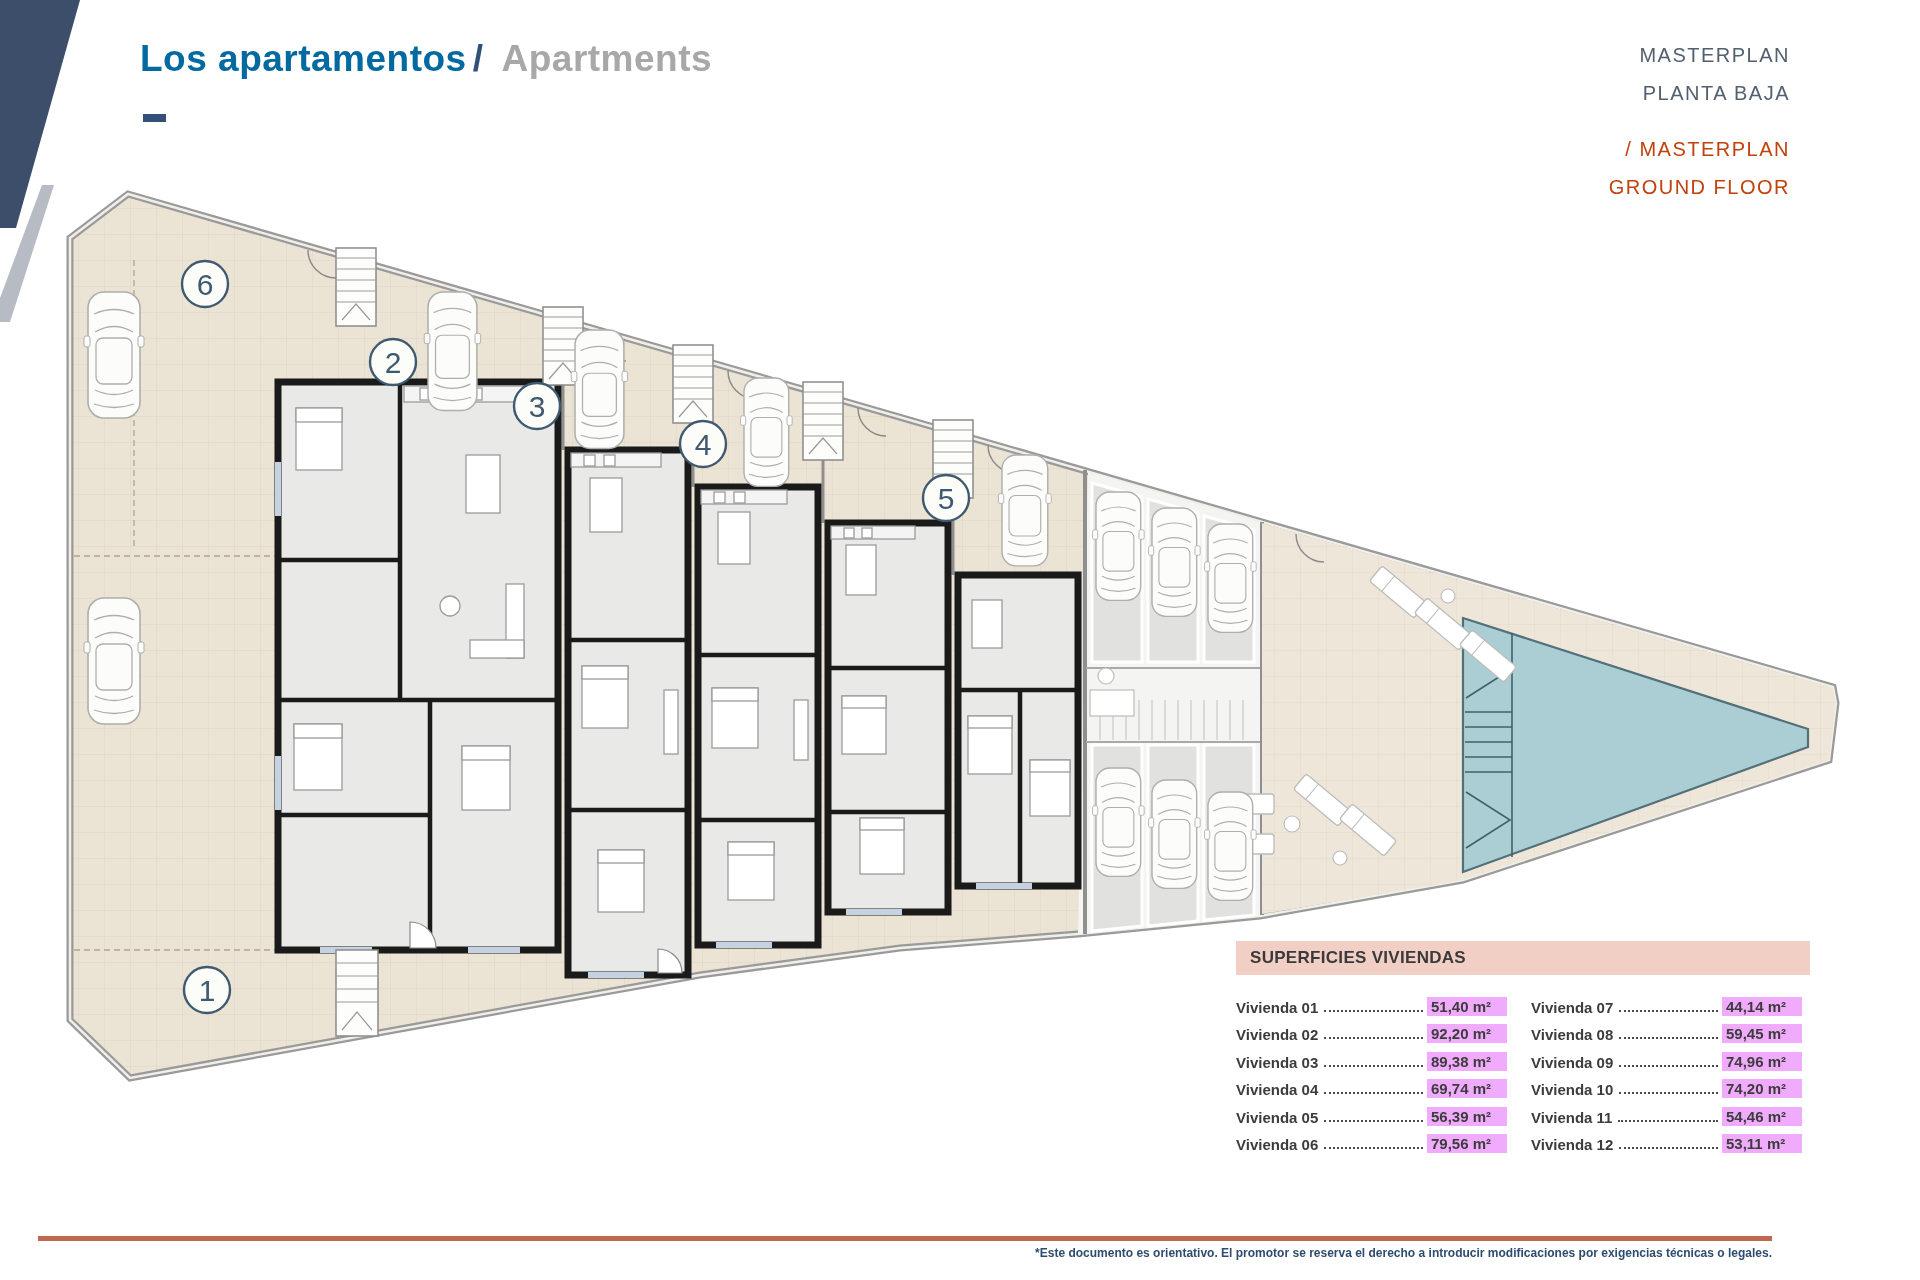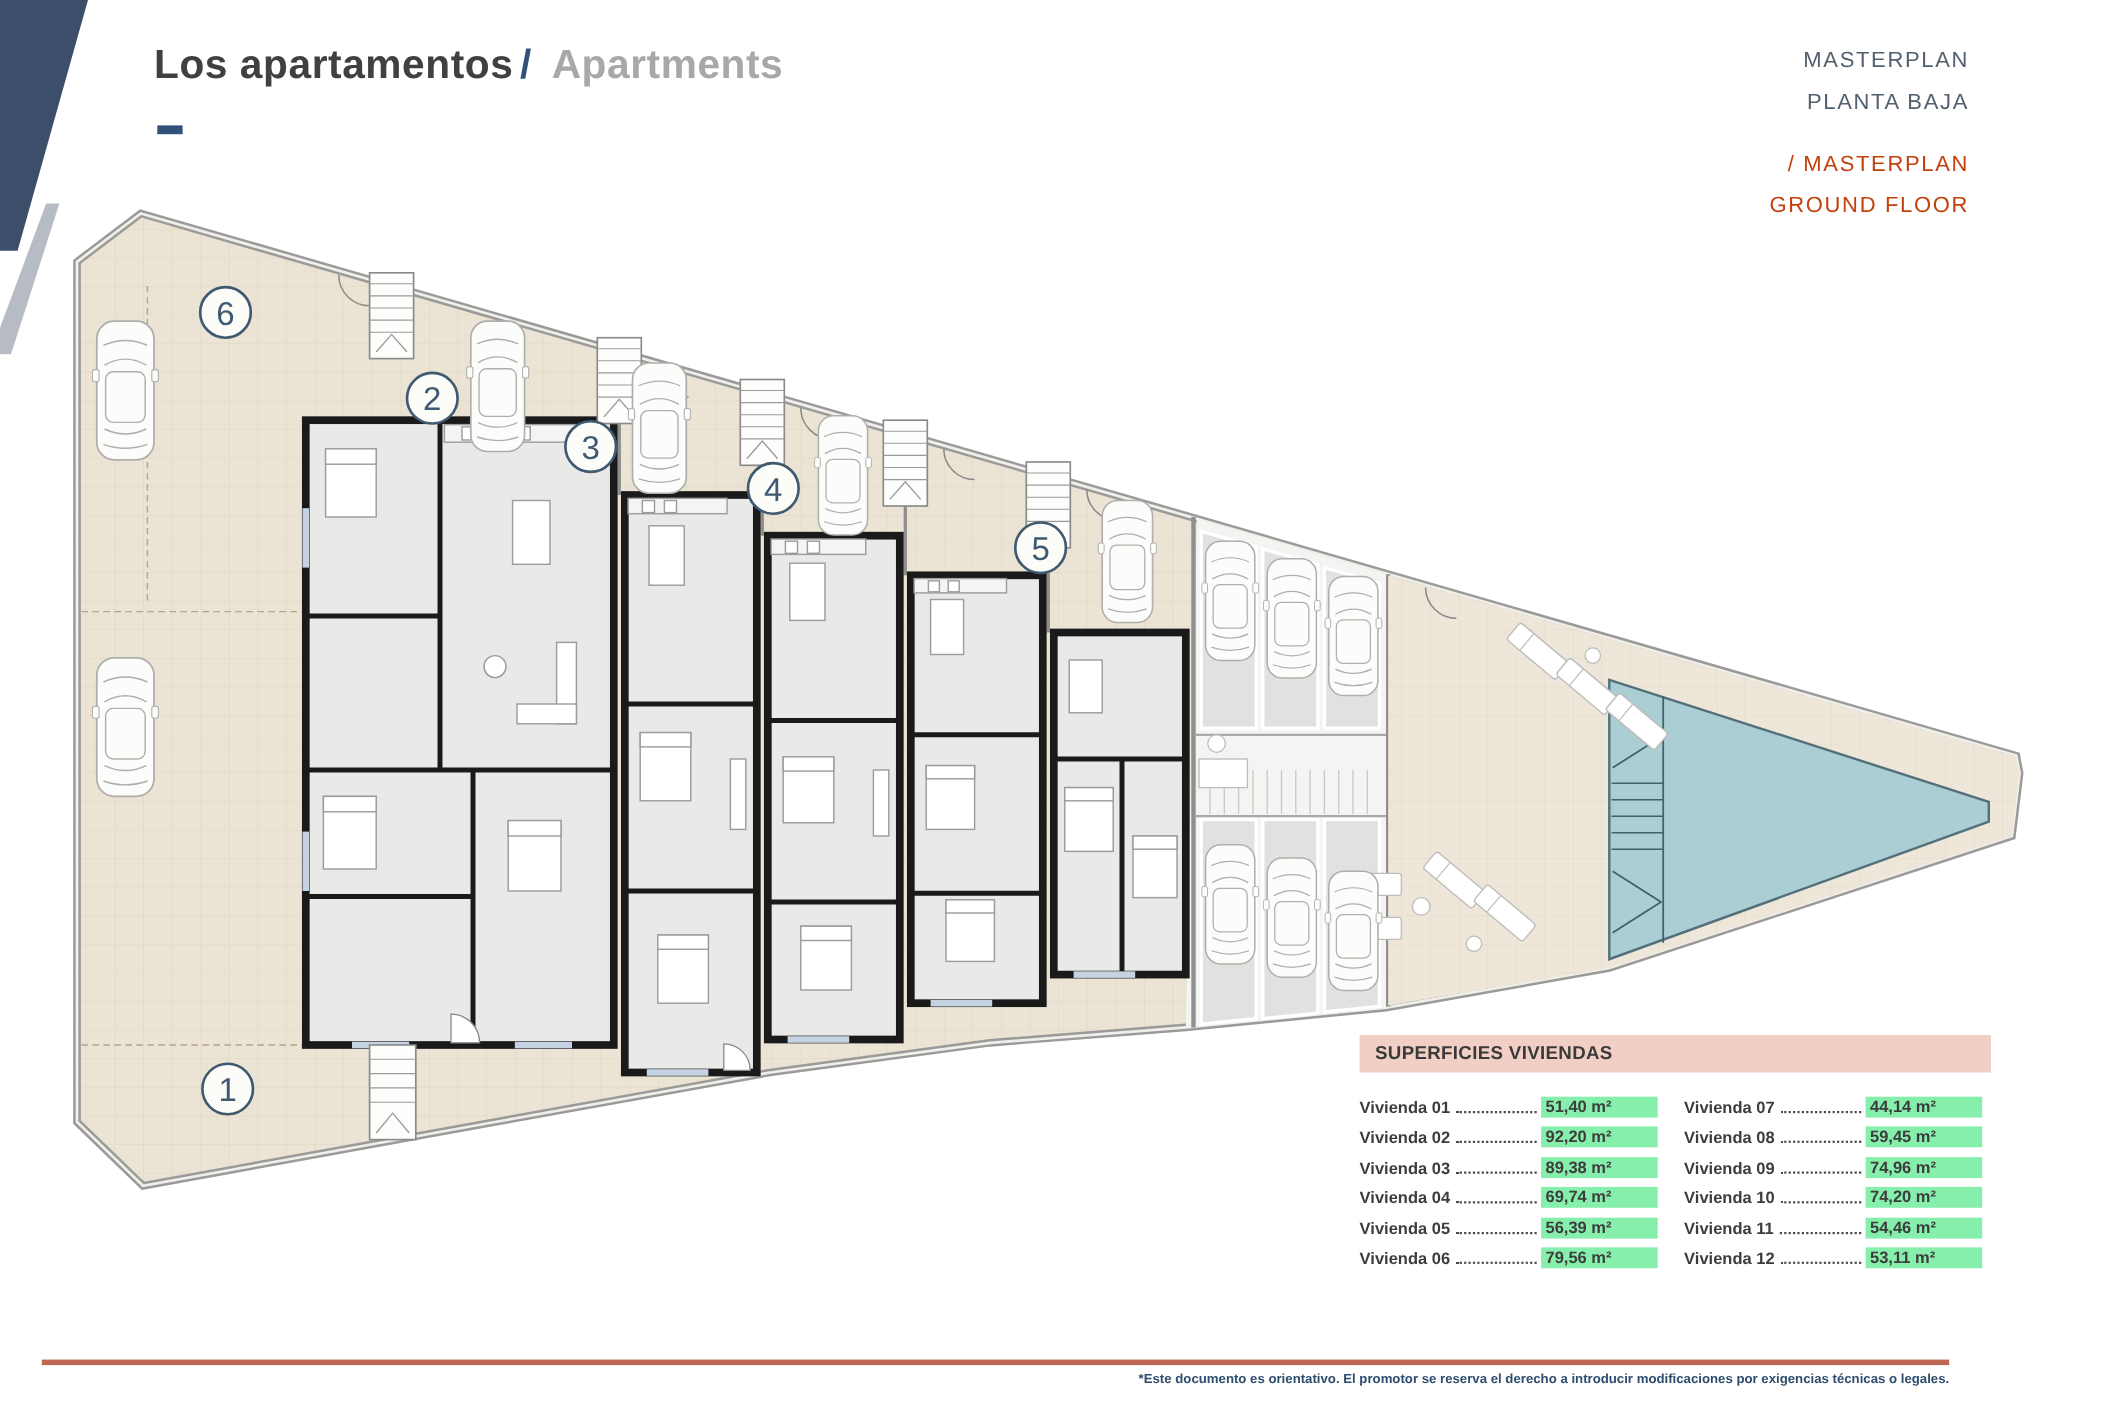--- a/index.html
+++ b/index.html
@@ -6,42 +6,42 @@
   html,body { width:1920px; height:1280px; background:#fff; overflow:hidden;
               font-family:"Liberation Sans", sans-serif; }
   .page { position:relative; width:1920px; height:1280px; background:#fff; }
 
   
   .corner-svg { position:absolute; left:0; top:0; }
 
   
   .title-block { position:absolute; left:140px; top:38px; }
   .title-line { font-size:37px; font-weight:bold; letter-spacing:.5px; }
-  .title-es { color:#404040; }
+  .title-es { color:#0369a1; }
   .title-div { color:#315179; padding:0 6px; }
   .title-en { color:#a8a8a8;margin-left:12px; }
   .title-dash { width:23px; height:8px; background:#315179; margin-top:34px; margin-left:3px; }
 
   .masterplan { position:absolute; right:130px; top:36px; text-align:right;
                 font-size:20px; letter-spacing:1.5px; line-height:38px; }
   .mp-dark { color:#53606f; }
   .mp-light { color:#c2410c; }
   .mp-gap { height:18px; }
 
   
   .areas { position:absolute; left:1236px; top:941px; width:574px; }
   .areas-header { background:#f2cfc4; height:34px; line-height:34px; padding-left:14px;
                   font-size:17px; font-weight:bold; color:#3a3a3a; letter-spacing:.3px; }
   .areas-cols { display:flex; gap:24px; margin-top:13px; }
   .areas-col { width:271px; }
   .arow { display:flex; align-items:flex-end; height:27.5px; font-size:15px;
           font-weight:bold; color:#3c3c3c; }
   .arow .nm { white-space:nowrap; }
   .arow .dots { flex:1; border-bottom:2px dotted #4a4a4a; margin:0 4px 4px 6px; }
-  .arow .val { width:106px; background:#86efac; padding:1px 0 1px 4px; white-space:nowrap; }
+  .arow .val { width:80px; background:#f0abfc; padding:1px 0 1px 4px; white-space:nowrap; }
 
   
   .footer-line { position:absolute; left:38px; top:1236px; width:1734px; height:5px;
                  background:#bf6851; }
   .disclaimer { position:absolute; right:148px; top:1246px; text-align:right; }
   .disc1 { font-size:12px; font-weight:bold; color:#2e4d6e; }
   .disc2 { font-size:12.5px; color:#98a1aa; margin-top:3px; }
 
   svg text.badge { font-size:30px; fill:#3f5a70; }
 </style>

